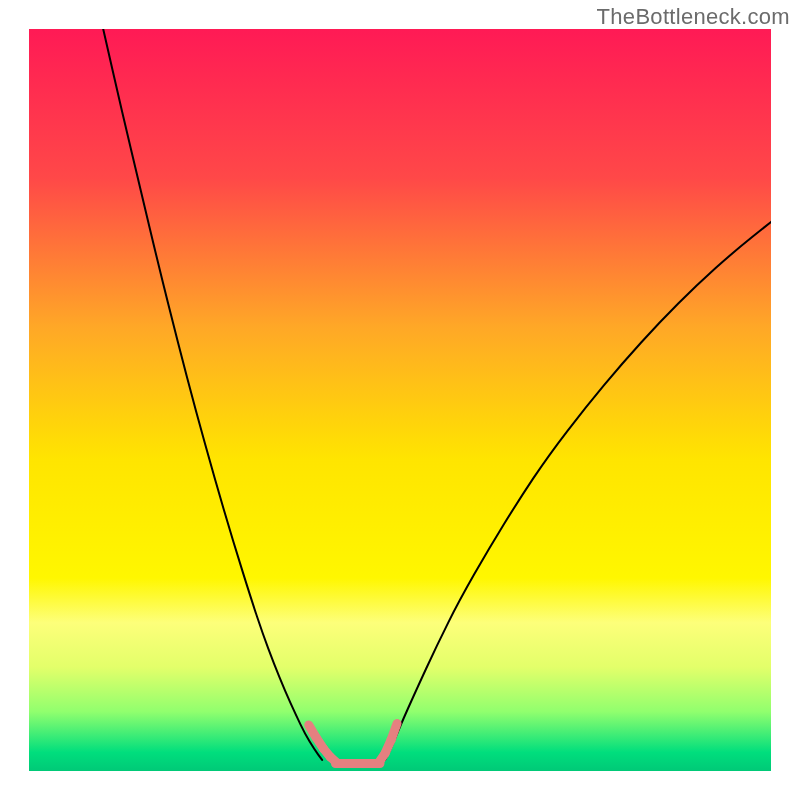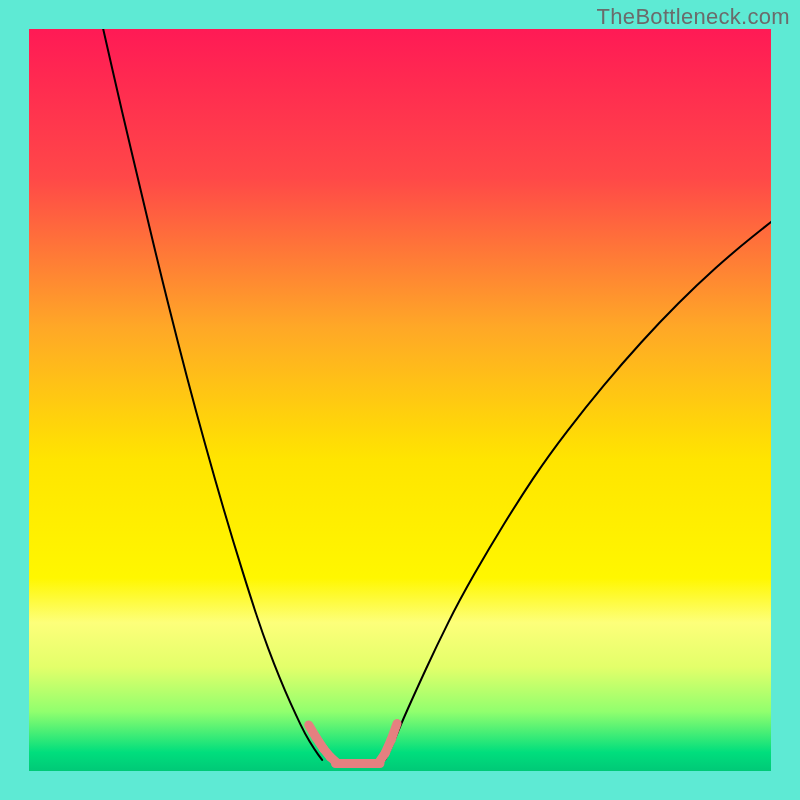--- a/index.html
+++ b/index.html
@@ -8,21 +8,21 @@
     width: 800px;
     height: 800px;
     overflow: hidden;
     background: #000;
     font-family: Arial, Helvetica, sans-serif;
   }
   .frame {
     position: relative;
     width: 800px;
     height: 800px;
-    background: #5eead4;
+    background: #ffffff;
   }
   .watermark {
     position: absolute;
     top: 4px;
     right: 10px;
     color: #6b6b6b;
     font-size: 22px;
     font-weight: 400;
     letter-spacing: 0.3px;
     z-index: 50;

